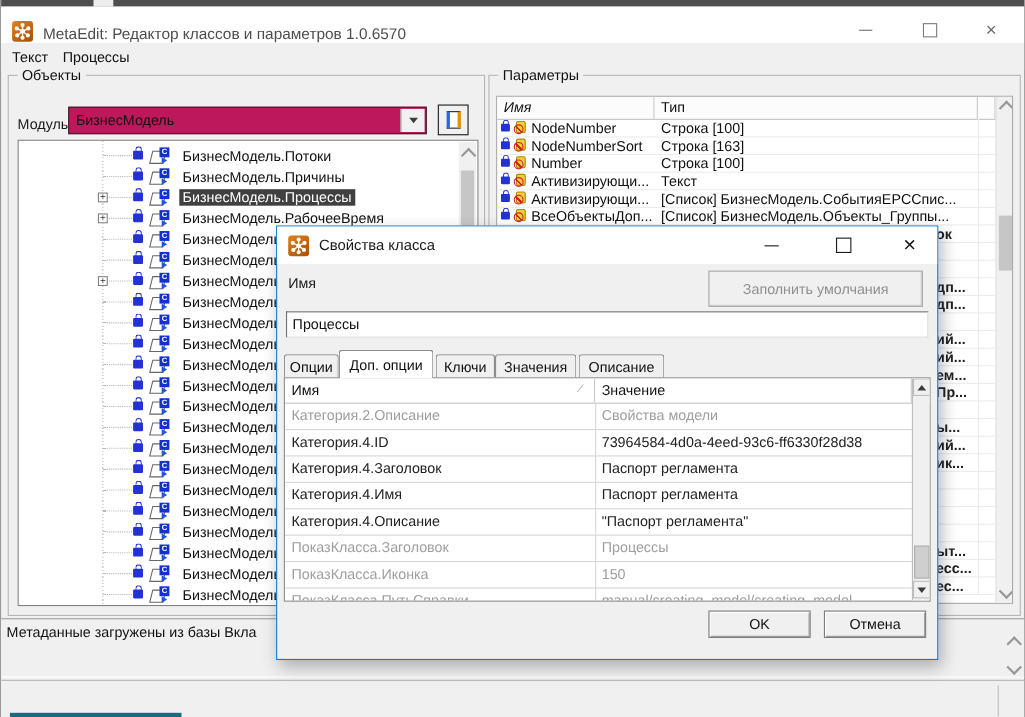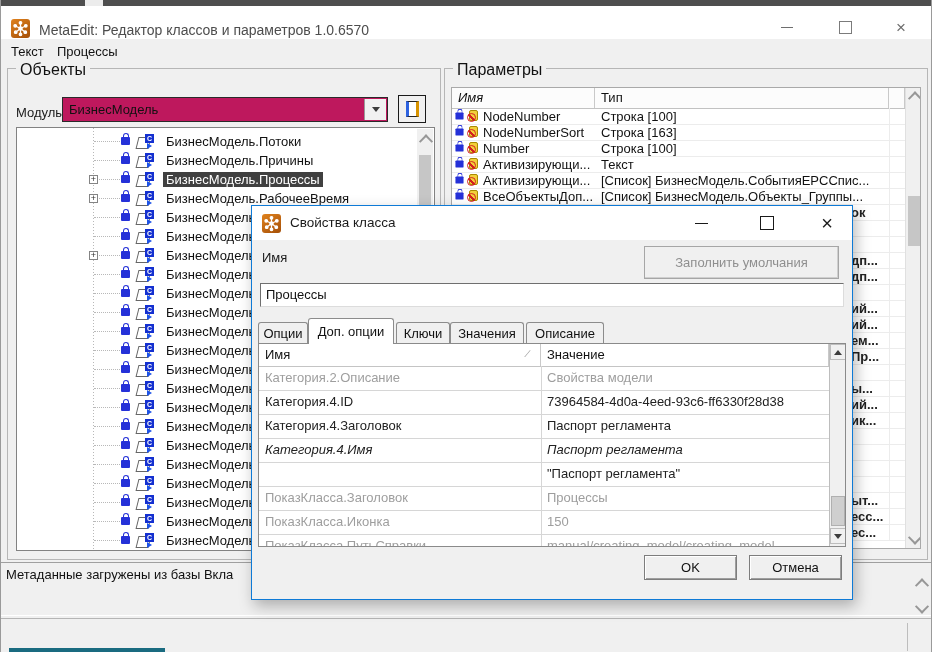--- a/index.html
+++ b/index.html
@@ -23,21 +23,21 @@
   .glyph-max{width:11px;height:11px;border:1px solid #7b7b7b;}
   .glyph-x{font-size:17px;line-height:17px;color:#6e6e6e;}
   
   #menubar{left:0;top:39px;width:932px;height:25px;background:#f0f0f0;}
   .menu-item{position:absolute;top:3px;height:20px;line-height:20px;padding:0 4px;color:#111;}
   #menu-file{left:6px;} #menu-settings{left:52px;}
   
   .groupbox{border:1px solid #b6b6b6;background:#f0f0f0;}
   #grp-objects{left:6px;top:68px;width:432px;height:490px;}
   #grp-params{left:443px;top:68px;width:482px;height:490px;}
-  .legend{position:absolute;top:-8px;left:8px;background:#f0f0f0;padding:0 4px;font-size:16px;color:#111;}
+  .legend{position:absolute;top:-8px;left:8px;background:#f0f0f0;padding:0 4px;font-size:13px;color:#111;}
   
   #module-label{left:8px;top:36px;}
   #module-combo{left:54px;top:28px;width:326px;height:25px;background:#be185d;border:1px solid #2a2a2a;box-sizing:border-box;}
   #module-combo .val{position:absolute;left:6px;top:4px;color:#111;}
   #combo-arrow{position:absolute;right:1px;top:1px;bottom:1px;width:21px;background:#f1f1f1;border-left:1px solid #9a9a9a;display:flex;align-items:center;justify-content:center;}
   #tool-btn{left:390px;top:26px;width:28px;height:28px;background:#f0f0f0;border:1px solid #1a1a1a;box-sizing:border-box;display:flex;align-items:center;justify-content:center;}
   #tool-btn .doc{width:7px;height:14px;background:#fff;border-top:1px solid #222;border-bottom:1px solid #222;border-left:3px solid #2d62e0;border-right:3px solid #d99400;}
   
   #tree{left:8px;top:58px;width:419px;height:424px;background:#fff;border:1px solid #828282;box-sizing:border-box;overflow:hidden;}
   #tree-vline{position:absolute;left:76px;top:0;width:1px;height:100%;
@@ -609,26 +609,27 @@
           <div class="dlg-row" style="top: 46px;">
             <div class="d-name">Категория.4.ID</div>
             <div class="d-value">73964584-4d0a-4eed-93c6-ff6330f28d38</div>
             <div class="d-vline"></div>
           </div>
           <div class="dlg-row" style="top: 70px;">
             <div class="d-name">Категория.4.Заголовок</div>
             <div class="d-value">Паспорт регламента</div>
             <div class="d-vline"></div>
           </div>
-          <div class="dlg-row" style="top: 94px; font-style: italic;">
+          <div class="dlg-row" style="top: 94px;">
             <div class="d-name">Категория.4.Имя</div>
             <div class="d-value">Паспорт регламента</div>
             <div class="d-vline"></div>
           </div>
           <div class="dlg-row" style="top: 118px;">
+            <div class="d-name">Категория.4.Описание</div>
             <div class="d-value">"Паспорт регламента"</div>
             <div class="d-vline"></div>
           </div>
           <div class="dlg-row muted" style="top: 142px;">
             <div class="d-name">ПоказКласса.Заголовок</div>
             <div class="d-value">Процессы</div>
             <div class="d-vline"></div>
           </div>
           <div class="dlg-row muted" style="top: 166px;">
             <div class="d-name">ПоказКласса.Иконка</div>

